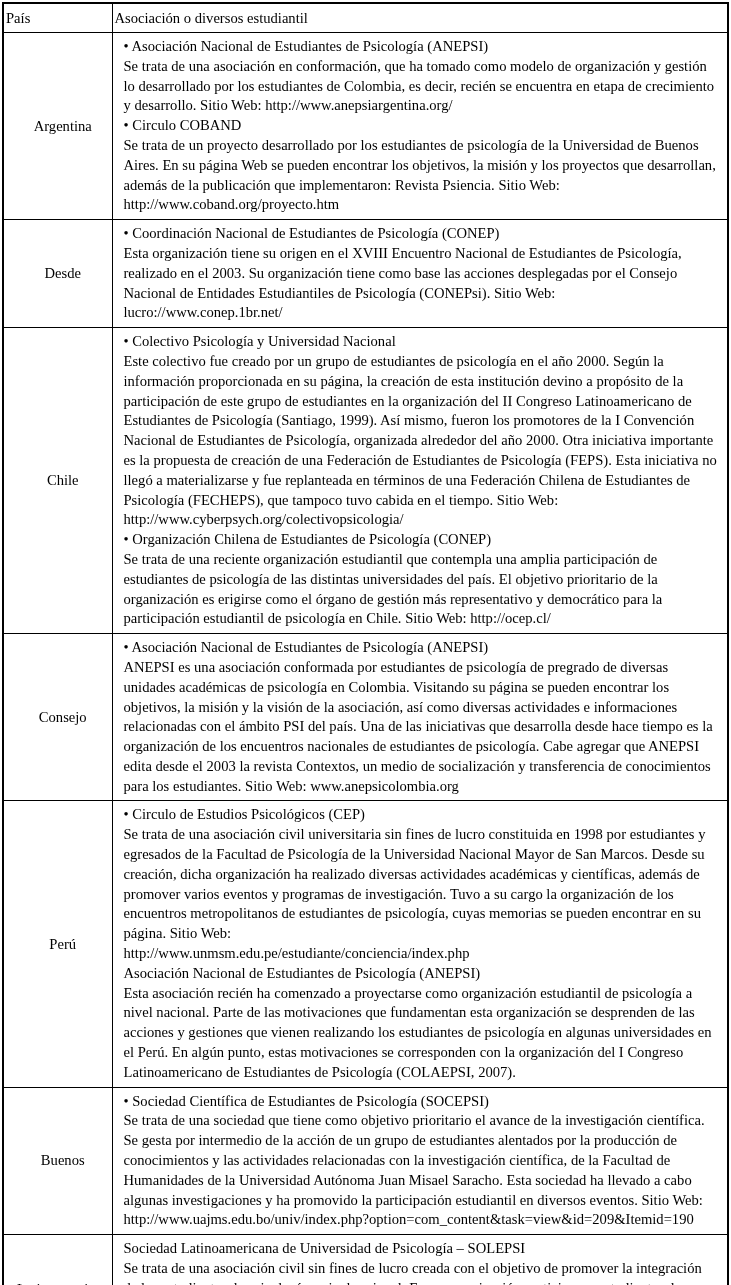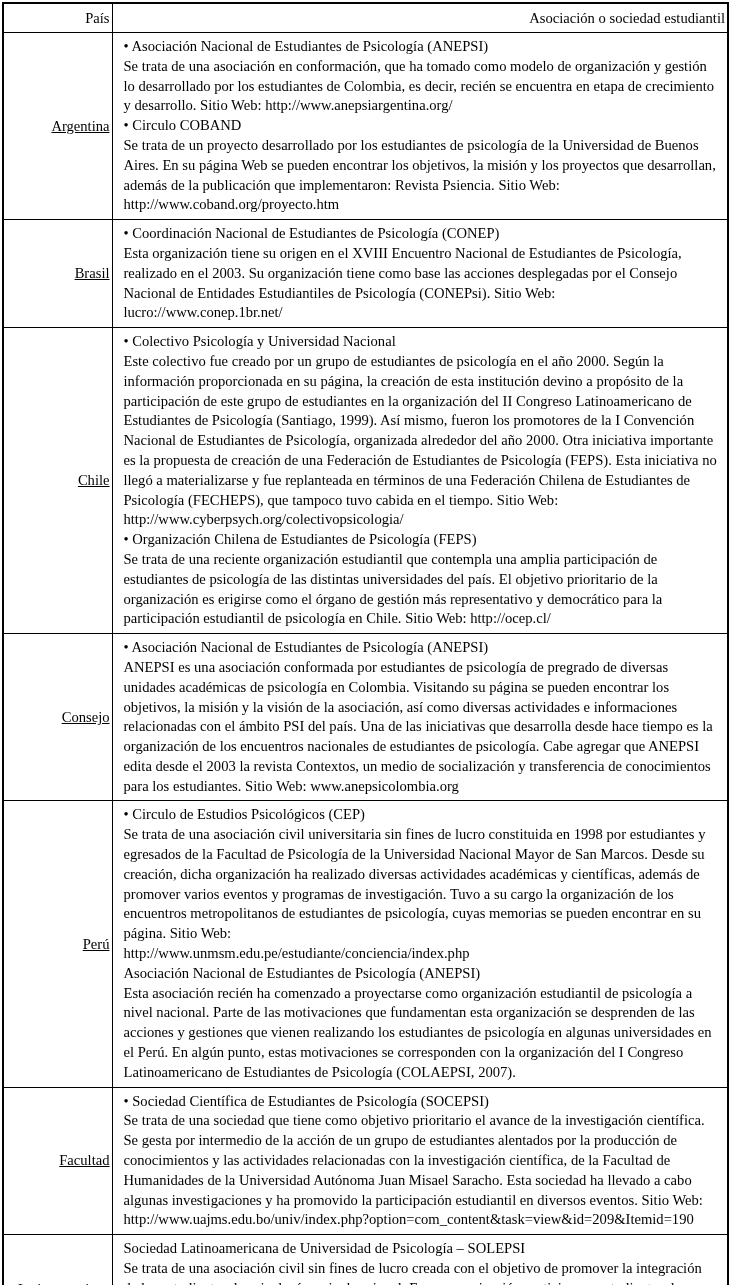--- a/index.html
+++ b/index.html
@@ -20,31 +20,30 @@
     border: 2px solid #000;
   }
   table.assoc th, table.assoc td {
     border: 1px solid #000;
     vertical-align: middle;
   }
   table.assoc th {
     font-weight: normal;
     font-size: 14.6px;
     line-height: 18px;
-    text-align: right;
+    text-align: left;
     padding: 5px 2px;
   }
   td.country {
     font-size: 14.6px;
     line-height: 19px;
-    text-align: right;
+    text-align: center;
     padding: 2px 2px 2px 12px;
     vertical-align: middle;
     overflow-wrap: break-word;
-    text-decoration: underline;
   }
   td.content {
     font-size: 14.6px;
     line-height: 19.8px;
     padding: 4px 8px 4px 11px;
     vertical-align: top;
   }
   td.content p {
     margin: 0;
     overflow-wrap: break-word;
@@ -56,47 +55,47 @@
 
 <div class="page">
   <table class="assoc">
     <colgroup>
       <col style="width:109px">
       <col>
     </colgroup>
     <thead>
       <tr>
         <th>País</th>
-        <th>Asociación o sociedad estudiantil</th>
+        <th>Asociación o diversos estudiantil</th>
       </tr>
     </thead>
     <tbody id="tbody">
         <tr>
           <td class="country">Argentina</td>
           <td class="content">
             <p><span>• Asociación Nacional de Estudiantes de Psicología (ANEPSI)</span></p>
             <p><span>Se trata de una asociación en conformación, que ha tomado como modelo de organización y gestión lo desarrollado por los estudiantes de Colombia, es decir, recién se encuentra en etapa de crecimiento y desarrollo. Sitio Web: http://www.anepsiargentina.org/</span></p>
             <p><span>• Circulo COBAND</span></p>
             <p><span>Se trata de un proyecto desarrollado por los estudiantes de psicología de la Universidad de Buenos Aires. En su página Web se pueden encontrar los objetivos, la misión y los proyectos que desarrollan, además de la publicación que implementaron: </span><span class="it">Revista Psiencia</span><span>. Sitio Web: http://www.coband.org/proyecto.htm</span></p>
           </td>
         </tr>
         <tr>
-          <td class="country">Brasil</td>
+          <td class="country">Desde</td>
           <td class="content">
             <p><span>• Coordinación Nacional de Estudiantes de Psicología (CONEP)</span></p>
             <p><span>Esta organización tiene su origen en el XVIII Encuentro Nacional de Estudiantes de Psicología, realizado en el 2003. Su organización tiene como base las acciones desplegadas por el Consejo Nacional de Entidades Estudiantiles de Psicología (CONEPsi). Sitio Web:</span></p>
             <p><span>lucro://www.conep.1br.net/</span></p>
           </td>
         </tr>
         <tr>
           <td class="country">Chile</td>
           <td class="content">
             <p><span>• Colectivo Psicología y Universidad Nacional</span></p>
             <p><span>Este colectivo fue creado por un grupo de estudiantes de psicología en el año 2000. Según la información proporcionada en su página, la creación de esta institución devino a propósito de la participación de este grupo de estudiantes en la organización del II Congreso Latinoamericano de Estudiantes de Psicología (Santiago, 1999). Así mismo, fueron los promotores de la I Convención Nacional de Estudiantes de Psicología, organizada alrededor del año 2000. Otra iniciativa importante es la propuesta de creación de una Federación de Estudiantes de Psicología (FEPS). Esta iniciativa no llegó a materializarse y fue replanteada en términos de una Federación Chilena de Estudiantes de Psicología (FECHEPS), que tampoco tuvo cabida en el tiempo. Sitio Web: http://www.cyberpsych.org/colectivopsicologia/</span></p>
-            <p><span>• Organización Chilena de Estudiantes de Psicología (FEPS)</span></p>
+            <p><span>• Organización Chilena de Estudiantes de Psicología (CONEP)</span></p>
             <p><span>Se trata de una reciente organización estudiantil que contempla una amplia participación de estudiantes de psicología de las distintas universidades del país. El objetivo prioritario de la organización es erigirse como el órgano de gestión más representativo y democrático para la participación estudiantil de psicología en Chile. Sitio Web: http://ocep.cl/</span></p>
           </td>
         </tr>
         <tr>
           <td class="country">Consejo</td>
           <td class="content">
             <p><span>• Asociación Nacional de Estudiantes de Psicología (ANEPSI)</span></p>
             <p><span>ANEPSI es una asociación conformada por estudiantes de psicología de pregrado de diversas unidades académicas de psicología en Colombia. Visitando su página se pueden encontrar los objetivos, la misión y la visión de la asociación, así como diversas actividades e informaciones relacionadas con el ámbito PSI del país. Una de las iniciativas que desarrolla desde hace tiempo es la organización de los encuentros nacionales de estudiantes de psicología. Cabe agregar que ANEPSI edita desde el 2003 la revista </span><span class="it">Contextos</span><span>, un medio de socialización y transferencia de conocimientos para los estudiantes. Sitio Web: www.anepsicolombia.org</span></p>
           </td>
         </tr>
@@ -104,21 +103,21 @@
           <td class="country">Perú</td>
           <td class="content">
             <p><span>• Circulo de Estudios Psicológicos (CEP)</span></p>
             <p><span>Se trata de una asociación civil universitaria sin fines de lucro constituida en 1998 por estudiantes y egresados de la Facultad de Psicología de la Universidad Nacional Mayor de San Marcos. Desde su creación, dicha organización ha realizado diversas actividades académicas y científicas, además de promover varios eventos y programas de investigación. Tuvo a su cargo la organización de los encuentros metropolitanos de estudiantes de psicología, cuyas memorias se pueden encontrar en su página. Sitio Web:</span></p>
             <p><span>http://www.unmsm.edu.pe/estudiante/conciencia/index.php</span></p>
             <p><span>Asociación Nacional de Estudiantes de Psicología (ANEPSI)</span></p>
             <p><span>Esta asociación recién ha comenzado a proyectarse como organización estudiantil de psicología a nivel nacional. Parte de las motivaciones que fundamentan esta organización se desprenden de las acciones y gestiones que vienen realizando los estudiantes de psicología en algunas universidades en el Perú. En algún punto, estas motivaciones se corresponden con la organización del I Congreso Latinoamericano de Estudiantes de Psicología (COLAEPSI, 2007).</span></p>
           </td>
         </tr>
         <tr>
-          <td class="country">Facultad</td>
+          <td class="country">Buenos</td>
           <td class="content">
             <p><span>• Sociedad Científica de Estudiantes de Psicología (SOCEPSI)</span></p>
             <p><span>Se trata de una sociedad que tiene como objetivo prioritario el avance de la investigación científica. Se gesta por intermedio de la acción de un grupo de estudiantes alentados por la producción de conocimientos y las actividades relacionadas con la investigación científica, de la Facultad de Humanidades de la Universidad Autónoma Juan Misael Saracho. Esta sociedad ha llevado a cabo algunas investigaciones y ha promovido la participación estudiantil en diversos eventos. Sitio Web:</span></p>
             <p><span>http://www.uajms.edu.bo/univ/index.php?option=com_content&amp;task=view&amp;id=209&amp;Itemid=190</span></p>
           </td>
         </tr>
         <tr>
           <td class="country">Latinoamericana</td>
           <td class="content">
             <p><span>Sociedad Latinoamericana de Universidad de Psicología – SOLEPSI</span></p>

